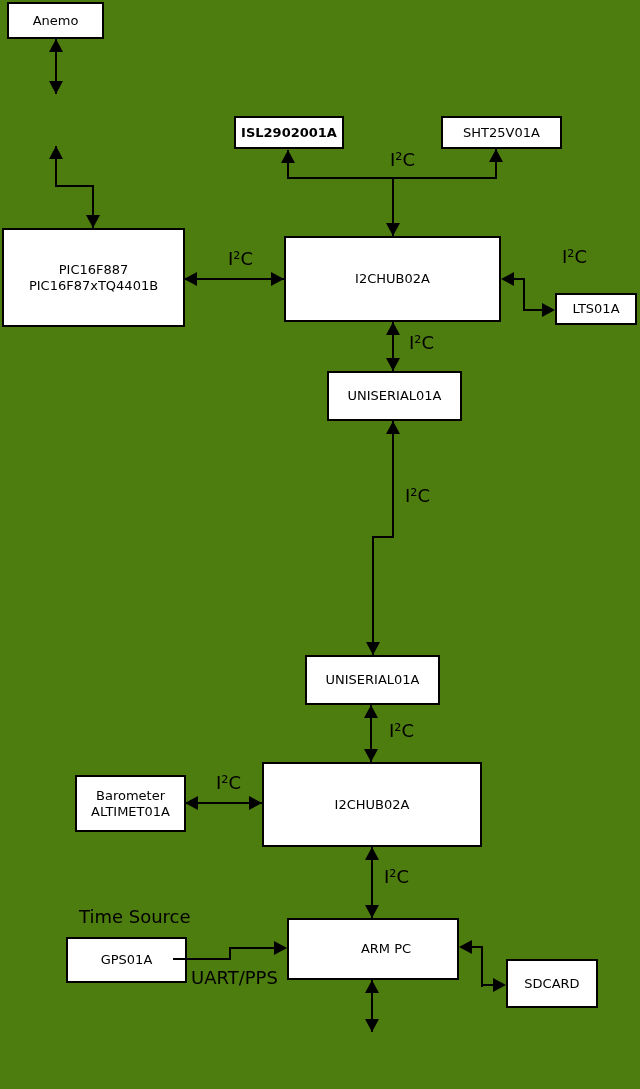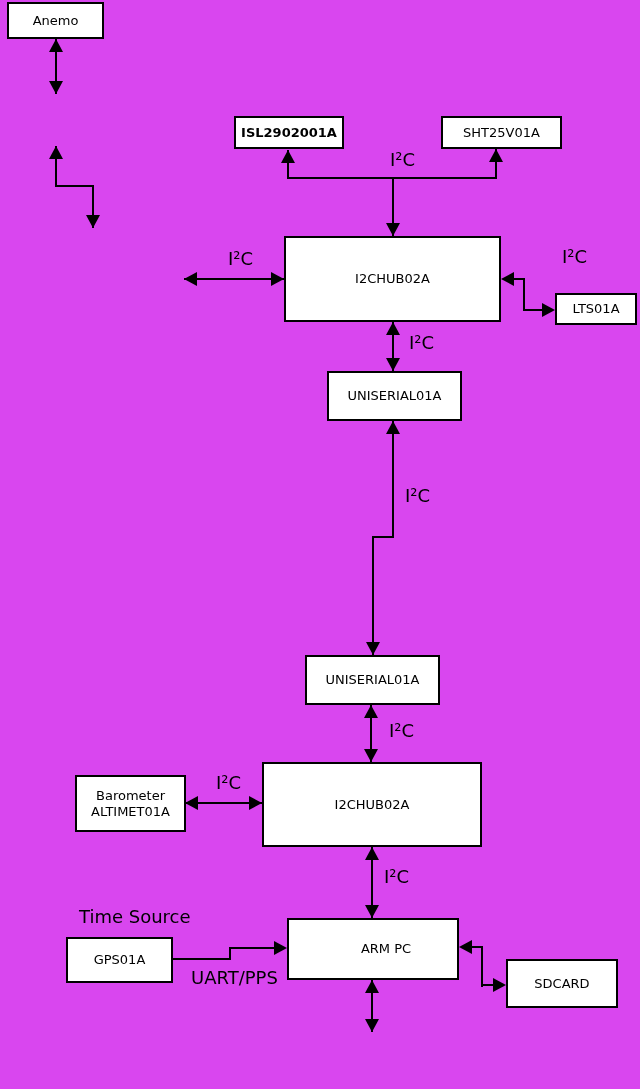--- a/index.html
+++ b/index.html
@@ -1,20 +1,20 @@
 <!DOCTYPE html>
 <html><head>
 <meta charset="utf-8">
 <style>
   html, body { margin: 0; padding: 0; background: #ffffff; }
   .canvas {
     position: relative;
     width: 640px;
     height: 1089px;
-    background: #d946ef;
+    background: #4d7c0f;
     font-family: "DejaVu Sans", "Liberation Sans", sans-serif;
     color: #000000;
     overflow: hidden;
   }
   .node {
     position: absolute;
     box-sizing: border-box;
     background: #ffffff;
     border: 2px solid #000000;
     display: flex;
@@ -37,20 +37,24 @@
 </head>
 <body>
 
 <div class="canvas">
 
   <div class="node" style="left:7px; top:2px; width:97px; height:37px;">
     <div>Anemo</div>
   </div>
 
 
+  <div class="node" style="left:2px; top:228px; width:183px; height:99px;">
+    <div>PIC16F887</div>
+    <div>PIC16F87xTQ4401B</div>
+  </div>
 
   <div class="node" style="left:234px; top:116px; width:110px; height:33px;font-weight:bold;">
     <div>ISL2902001A</div>
   </div>
 
   <div class="node" style="left:441px; top:116px; width:121px; height:33px;">
     <div>SHT25V01A</div>
   </div>
 
   <div class="node" style="left:284px; top:236px; width:217px; height:86px;">
@@ -71,29 +75,29 @@
 
   <div class="node" style="left:262px; top:762px; width:220px; height:85px;">
     <div>I2CHUB02A</div>
   </div>
 
   <div class="node" style="left:75px; top:775px; width:111px; height:57px;">
     <div>Barometer</div>
     <div>ALTIMET01A</div>
   </div>
 
-  <div class="node" style="left:66px; top:937px; width:107px; height:46px;text-align:right;">
+  <div class="node" style="left:66px; top:937px; width:121px; height:46px;text-align:right;">
     <div>GPS01A</div>
   </div>
 
   <div class="node" style="left:287px; top:918px; width:172px; height:62px;padding-left:26px;">
     <div>ARM PC</div>
   </div>
 
-  <div class="node" style="left:506px; top:959px; width:112px; height:49px;">
+  <div class="node" style="left:506px; top:959px; width:92px; height:49px;">
     <div>SDCARD</div>
   </div>
 
 
   <div class="ln" style="left:55px; top:39px; width:2px; height:55px;"></div>
   <div class="ah ah-up" style="left:49px; top:39px;"></div>
   <div class="ah ah-down" style="left:49px; top:81px;"></div>
 
   <div class="ah ah-up" style="left:49px; top:146px;"></div>
   <div class="ln" style="left:55px; top:146px; width:2px; height:41px;"></div>

